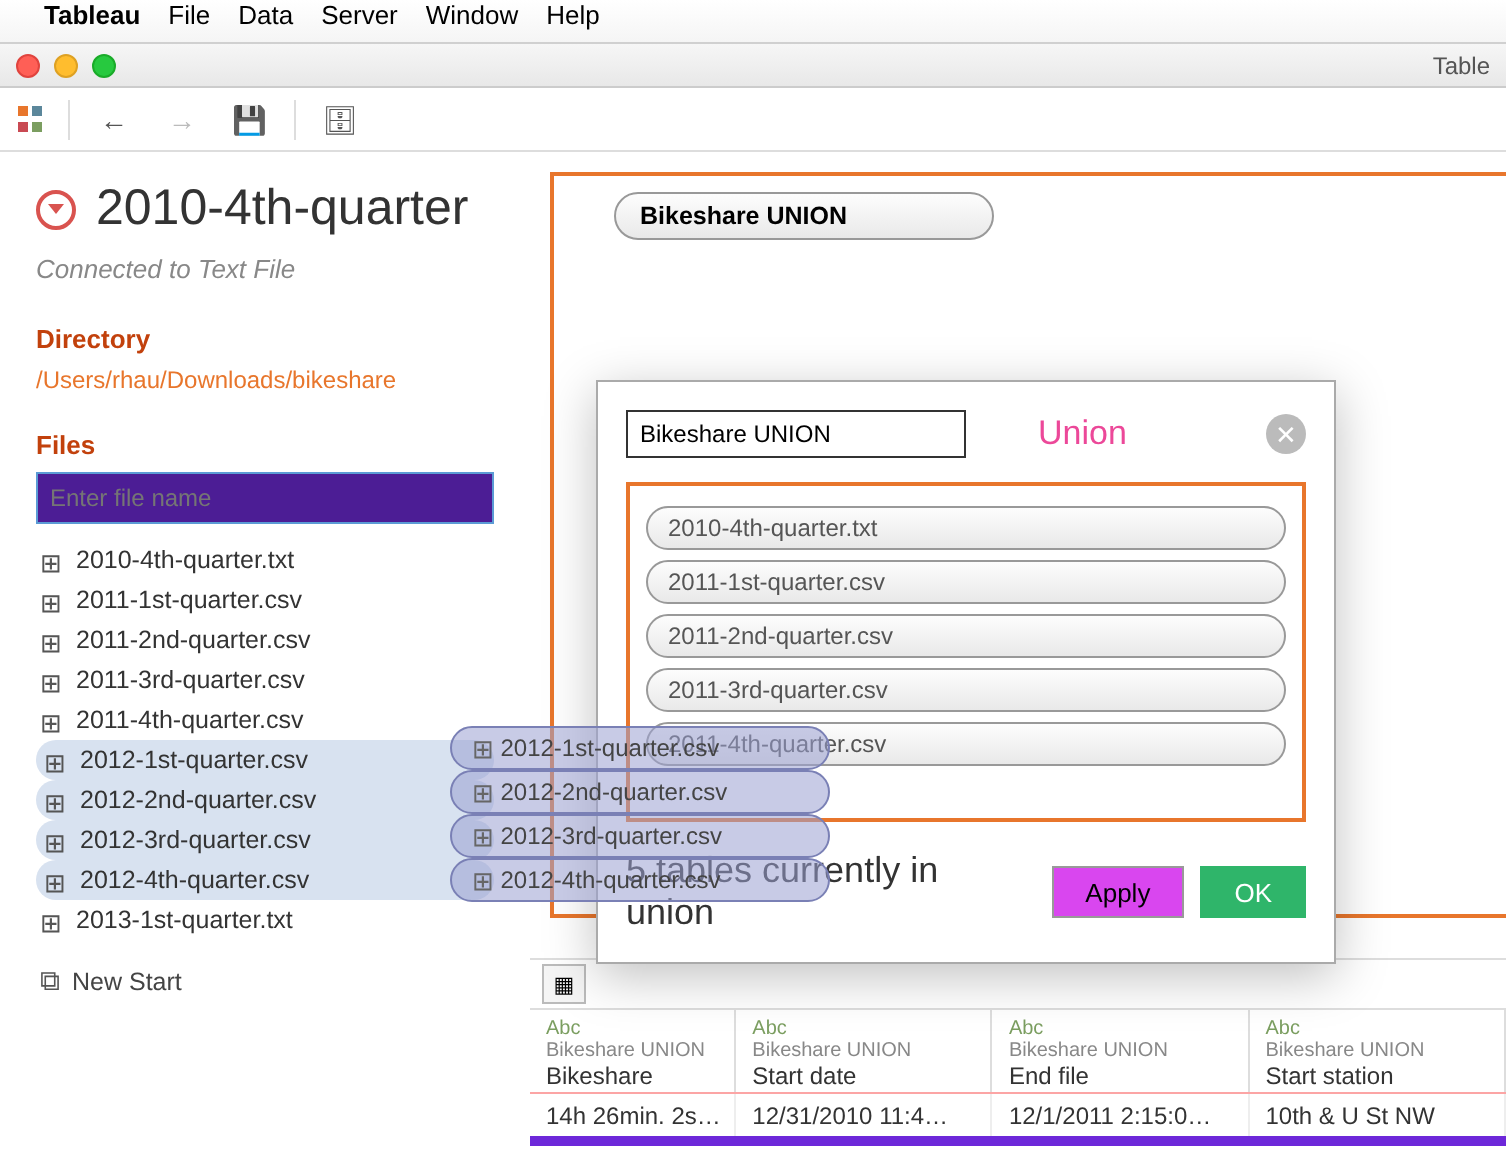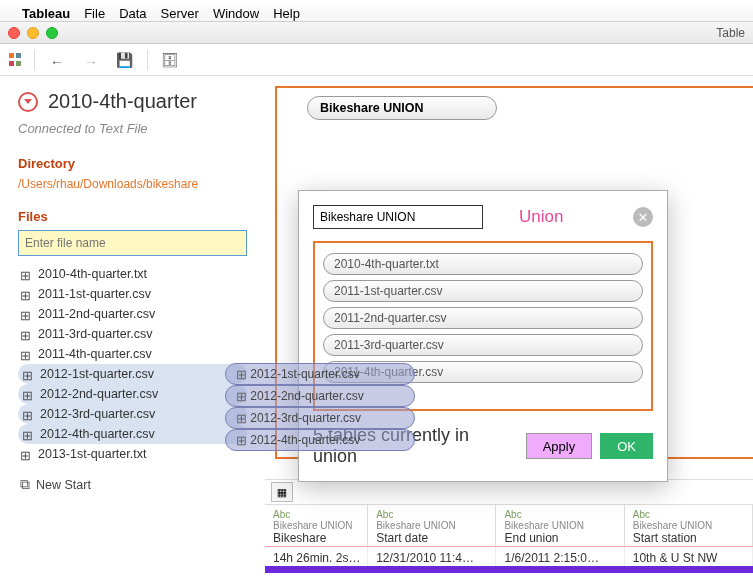--- a/index.html
+++ b/index.html
@@ -1,19 +1,19 @@
 <!DOCTYPE html>
 <html><head>
 <meta charset="utf-8">
 <style>
   * { box-sizing: border-box; margin: 0; padding: 0; font-family: -apple-system, "Helvetica Neue", Arial, sans-serif; }
   body { width: 753px; height: 579px; background: #f0f0f0; overflow: hidden; position: relative; }
   
   
-  .menubar { height: 22px; background: linear-gradient(#ffffff,#f5f5f5); border-bottom: 1px solid #d0d0d0; display: flex; align-items: flex-end; padding: 0 10px; font-size: 13px; }
+  .menubar { height: 22px; background: linear-gradient(#ffffff,#f5f5f5); border-bottom: 1px solid #d0d0d0; display: flex; align-items: flex-start; padding: 0 10px; font-size: 13px; }
   .menubar .apple { font-size: 14px; margin-right: 12px; }
   .menubar .app-name { font-weight: 600; margin-right: 14px; }
   .menubar .menu-item { margin-right: 14px; cursor: default; }
   
   
   .window { position: absolute; top: 22px; left: 0; right: 0; bottom: 0; background: #fff; }
   .titlebar { height: 22px; background: linear-gradient(#f6f6f6,#e8e8e8); border-bottom: 1px solid #ccc; display: flex; align-items: center; padding: 0 8px; }
   .traffic { display: flex; gap: 7px; }
   .tl { width: 12px; height: 12px; border-radius: 50%; }
   .tl.red { background: #ff5f56; border: 0.5px solid #e0443e; }
@@ -26,59 +26,59 @@
   .tb-logo span{width:5px;height:5px;margin:1px;}
   .tb-btn { width: 24px; height: 22px; display: flex; align-items:center; justify-content:center; color:#555; font-size:14px; }
   .tb-sep { width:1px; height:20px; background:#ddd; }
   
   .content { display: flex; height: calc(100% - 54px); }
   
   .left-panel { width: 265px; padding: 14px 18px; background:#fff; }
   .ds-head { display:flex; align-items:center; gap:10px; margin-bottom:8px;}
   .ds-circle { width:20px;height:20px;border:2.5px solid #d9534f;border-radius:50%;display:flex;align-items:center;justify-content:center;}
   .ds-circle::after{content:"";border-left:4px solid transparent;border-right:4px solid transparent;border-top:5px solid #d9534f;}
-  .ds-title { font-size:20px; font-weight:400; color:#333;}
+  .ds-title { font-size:25px; font-weight:400; color:#333;}
   .connected { font-style:italic; color:#888; font-size:13px; margin-bottom:20px;}
   .section-label { font-weight:600; font-size:13px; margin-bottom:6px; color:#c2410c;}
   .dir-path { color:#e8762c; font-size:12px; margin-bottom:18px;}
-  .file-filter { width:100%; height:26px; border:1px solid #5b9bd5; background:#fef9c3; padding:0 6px; font-size:12px; color:#888; margin-bottom:8px;}
+  .file-filter { width:100%; height:26px; border:1px solid #5b9bd5; background:#4c1d95; padding:0 6px; font-size:12px; color:#888; margin-bottom:8px;}
   .file-list { }
   .file-item { display:flex; align-items:center; gap:6px; padding:3px 2px; font-size:12.5px; color:#333; cursor:default;}
   .file-item.selected { background:#d8e2f0; border-radius:10px; padding-left:4px; padding-right:8px; }
   .file-item .grid-icon { width:12px;height:12px; display:inline-block; }
   .grid-icon::before{content:"⊞"; font-size:13px; color:#555;}
   .new-union { display:flex; align-items:center; gap:6px; padding:6px 2px; font-size:12.5px; color:#444; margin-top:6px;}
   .new-union .nu-icon::before{content:"⧉"; font-size:14px; color:#555;}
   
   .right-area { flex:1; position:relative; background:#fff; }
   .canvas { position:absolute; top:10px; left:10px; right:0; bottom:120px; border:2px solid #e8762c; border-right:none; background:#fff;}
   .union-pill { position:absolute; top:8px; left:30px; width:190px; height:24px; background:linear-gradient(#fdfdfd,#e9e9e9); border:1px solid #999; border-radius:12px; display:flex; align-items:center; padding:0 12px; font-size:12.5px; font-weight:600;}
   
   .bottom-grid { position:absolute; left:0; right:0; bottom:0; height:100px; background:#fff;}
   .grid-toolbar { height:26px; border-top:1px solid #ddd; border-bottom:1px solid #ddd; display:flex; align-items:center; padding:0 6px;}
   .grid-toolbar .gt-btn{width:22px;height:20px;border:1px solid #bbb;background:#f5f5f5;display:flex;align-items:center;justify-content:center;font-size:11px;}
   .grid-head { display:flex; height:42px; border-bottom:1px solid #fca5a5;}
   .gcol { border-right:1px solid #ddd; padding:4px 8px; font-size:11px;}
   .gcol .type{color:#7b9e60;font-size:10px;}
   .gcol .src{color:#888;font-size:10px;}
   .gcol .name{color:#333;font-size:12px;}
-  .grow { display:flex; height:26px; border-bottom:7px solid #6d28d9;}
+  .grow { display:flex; height:26px; border-bottom:5px solid #6d28d9;}
   .gcell { border-right:1px solid #eee; padding:4px 8px; font-size:12px; color:#333; white-space:nowrap; overflow:hidden;}
   
   
   .dialog { position:absolute; top:190px; left:298px; width:370px; background:#fff; border:1px solid #aaa; box-shadow:0 6px 24px rgba(0,0,0,.25); z-index:50; padding:14px;}
   .dlg-head { display:flex; align-items:center; gap:12px; margin-bottom:12px;}
   .dlg-input { flex:0 0 170px; height:24px; border:1px solid #333; padding:0 6px; font-size:12px;}
   .dlg-title { font-size:17px; color:#ec4899; margin-left:24px;}
   .dlg-close { margin-left:auto; width:20px;height:20px;border-radius:50%;background:#bbb;color:#fff;display:flex;align-items:center;justify-content:center;font-size:13px;cursor:pointer;}
   .union-box { border:2px solid #e8762c; padding:10px 8px; min-height:170px;}
   .upill { height:22px; background:linear-gradient(#fdfdfd,#e9e9e9); border:1px solid #999; border-radius:11px; display:flex; align-items:center; padding:0 10px; font-size:12px; margin-bottom:5px; color:#555;}
   .dlg-foot { display:flex; align-items:center; margin-top:14px; gap:8px;}
   .dlg-status { font-size:18px; color:#333; flex:1;}
-  .btn { height:26px; padding:0 16px; border:1px solid #999; background:#f0abfc; font-size:13px; cursor:pointer;}
+  .btn { height:26px; padding:0 16px; border:1px solid #999; background:#d946ef; font-size:13px; cursor:pointer;}
   .btn.primary { background:#2fb56a; border-color:#2fb56a; color:#fff;}
   
   
   .ghost { position:absolute; left:225px; width:190px; height:22px; background:rgba(155,160,210,.55); border:1px solid #7a80b5; border-radius:11px; display:flex;align-items:center;padding:0 10px;font-size:12px;color:#444;z-index:60;}
   .ghost .grid-icon::before{color:#666;}
 </style>
 </head>
 <body>
 
 <div class="menubar">
@@ -193,33 +193,33 @@
               <div class="name">Bikeshare</div>
             </div>
             <div class="gcol" style="width: 150px;">
               <div class="type">Abc</div>
               <div class="src">Bikeshare UNION</div>
               <div class="name">Start date</div>
             </div>
             <div class="gcol" style="width: 150px;">
               <div class="type">Abc</div>
               <div class="src">Bikeshare UNION</div>
-              <div class="name">End union</div>
+              <div class="name">End file</div>
             </div>
             <div class="gcol" style="width: 150px;">
               <div class="type">Abc</div>
               <div class="src">Bikeshare UNION</div>
               <div class="name">Start station</div>
             </div>
           </div>
         <div id="grid-rows">
             <div class="grow">
               <div class="gcell" style="width: 120px;">14h 26min. 2s…</div>
               <div class="gcell" style="width: 150px;">12/31/2010 11:4…</div>
-              <div class="gcell" style="width: 150px;">1/6/2011 2:15:0…</div>
+              <div class="gcell" style="width: 150px;">12/1/2011 2:15:0…</div>
               <div class="gcell" style="width: 150px;">10th &amp; U St NW</div>
             </div>
           </div>
       </div>
     </div>
   </div>
 </div>
 
 <div class="dialog">
   <div class="dlg-head">

